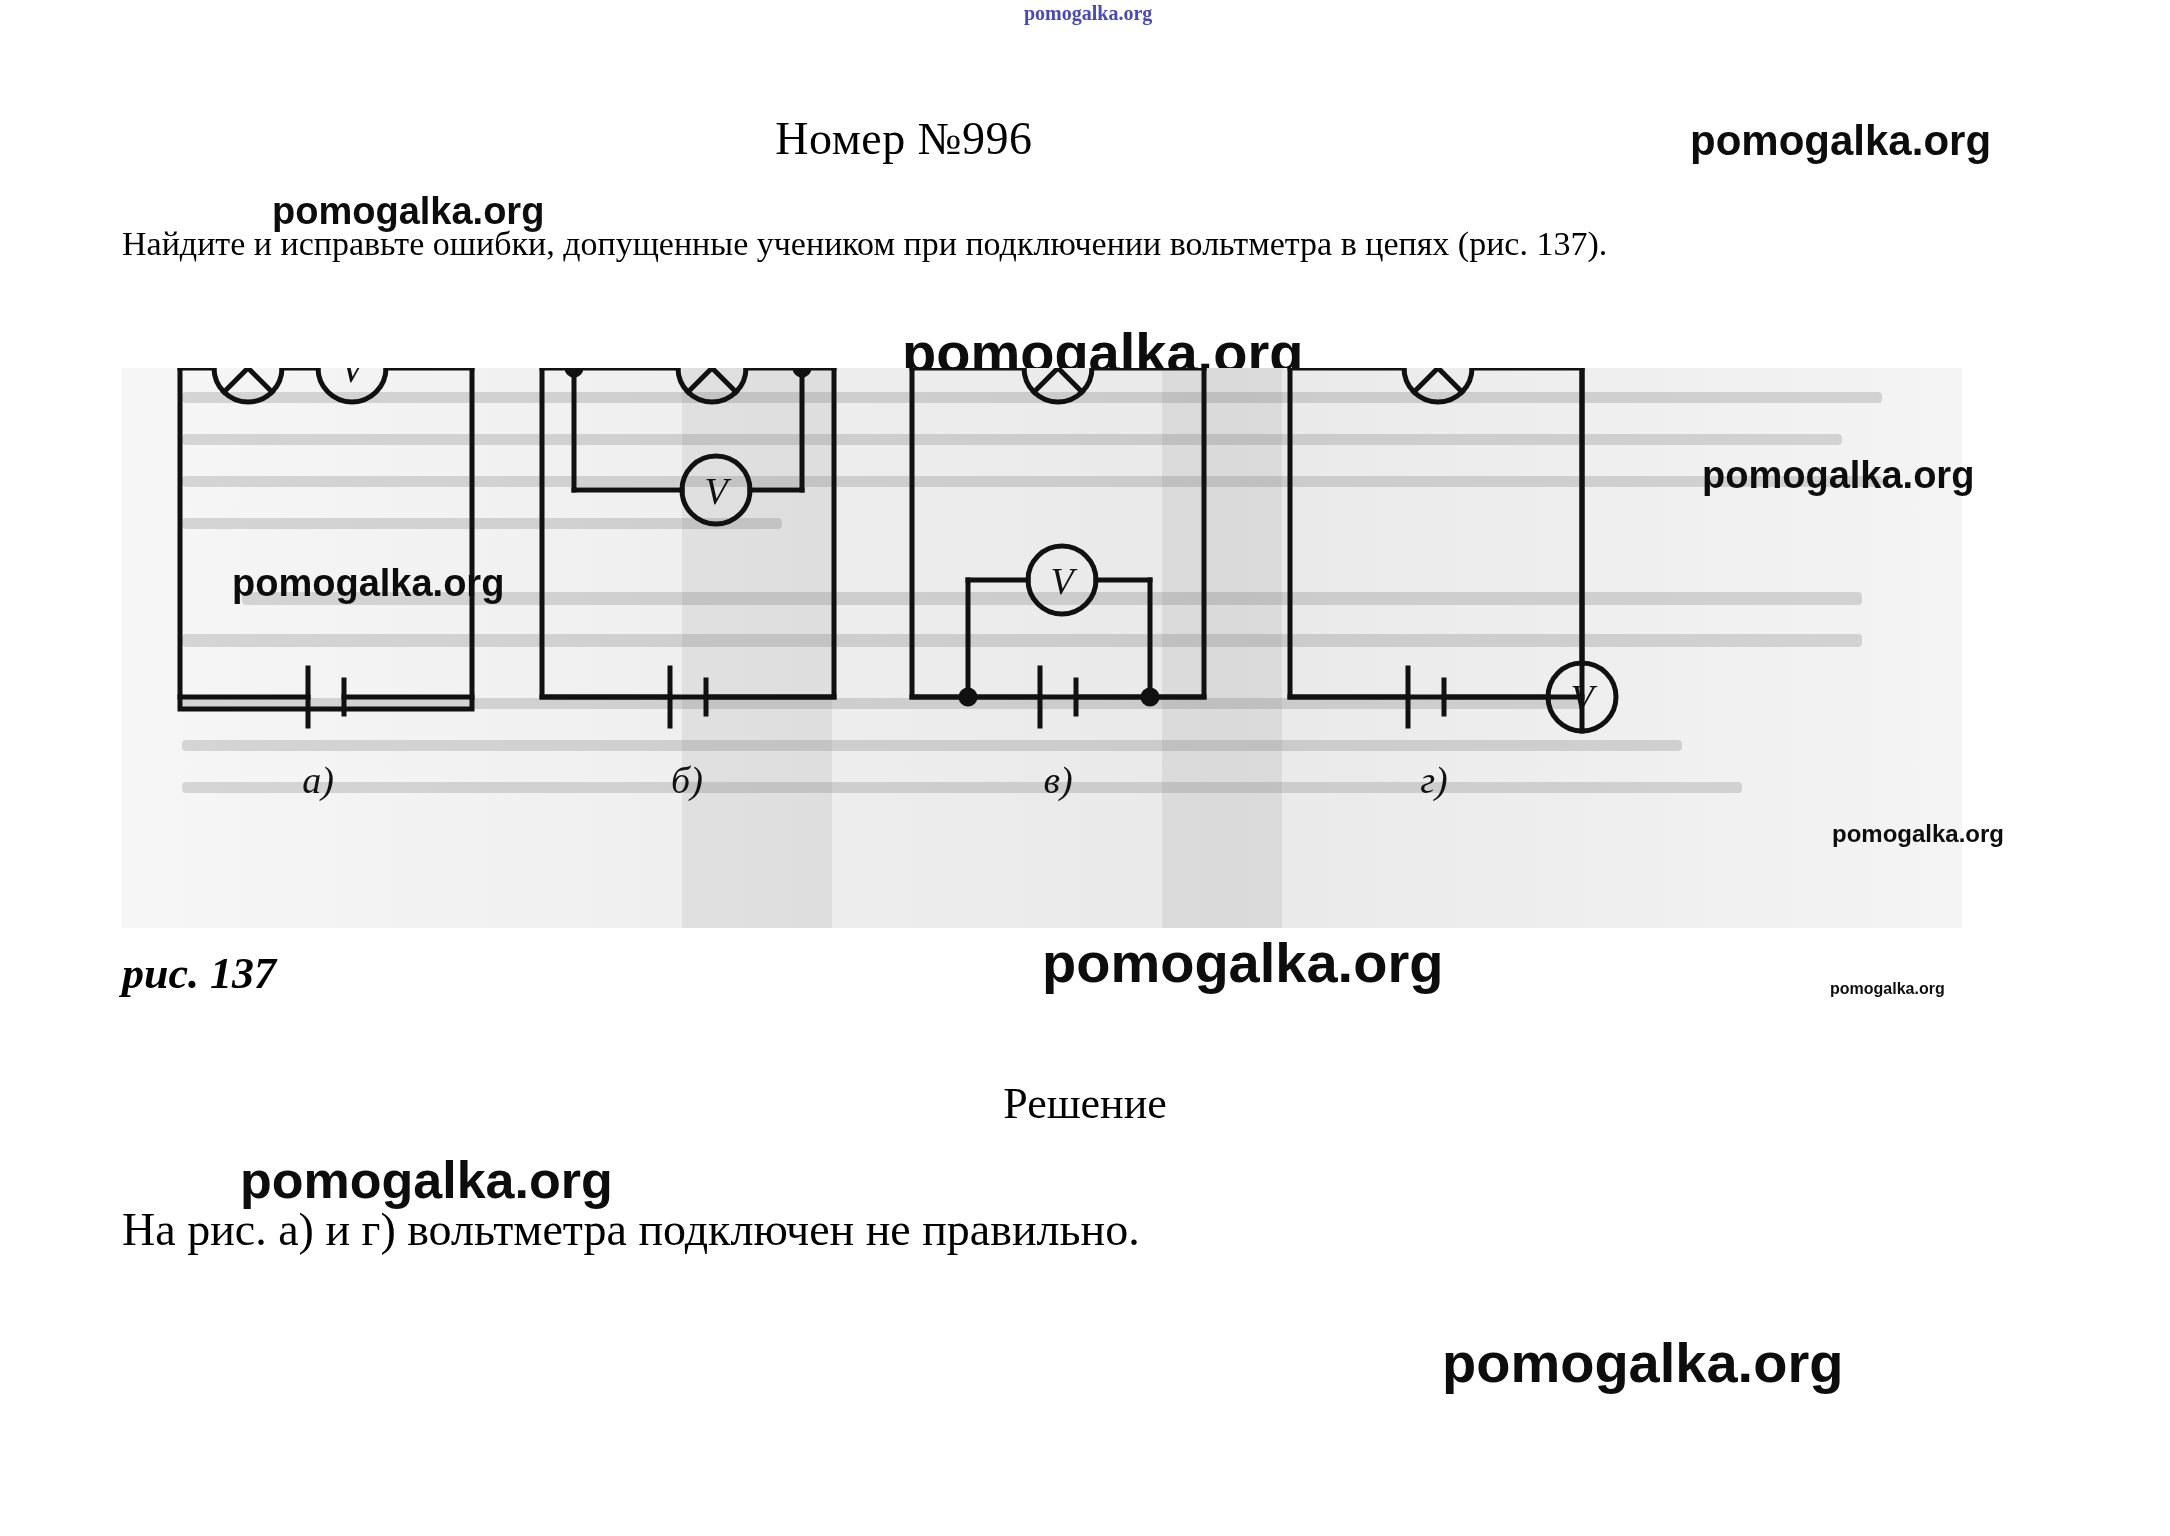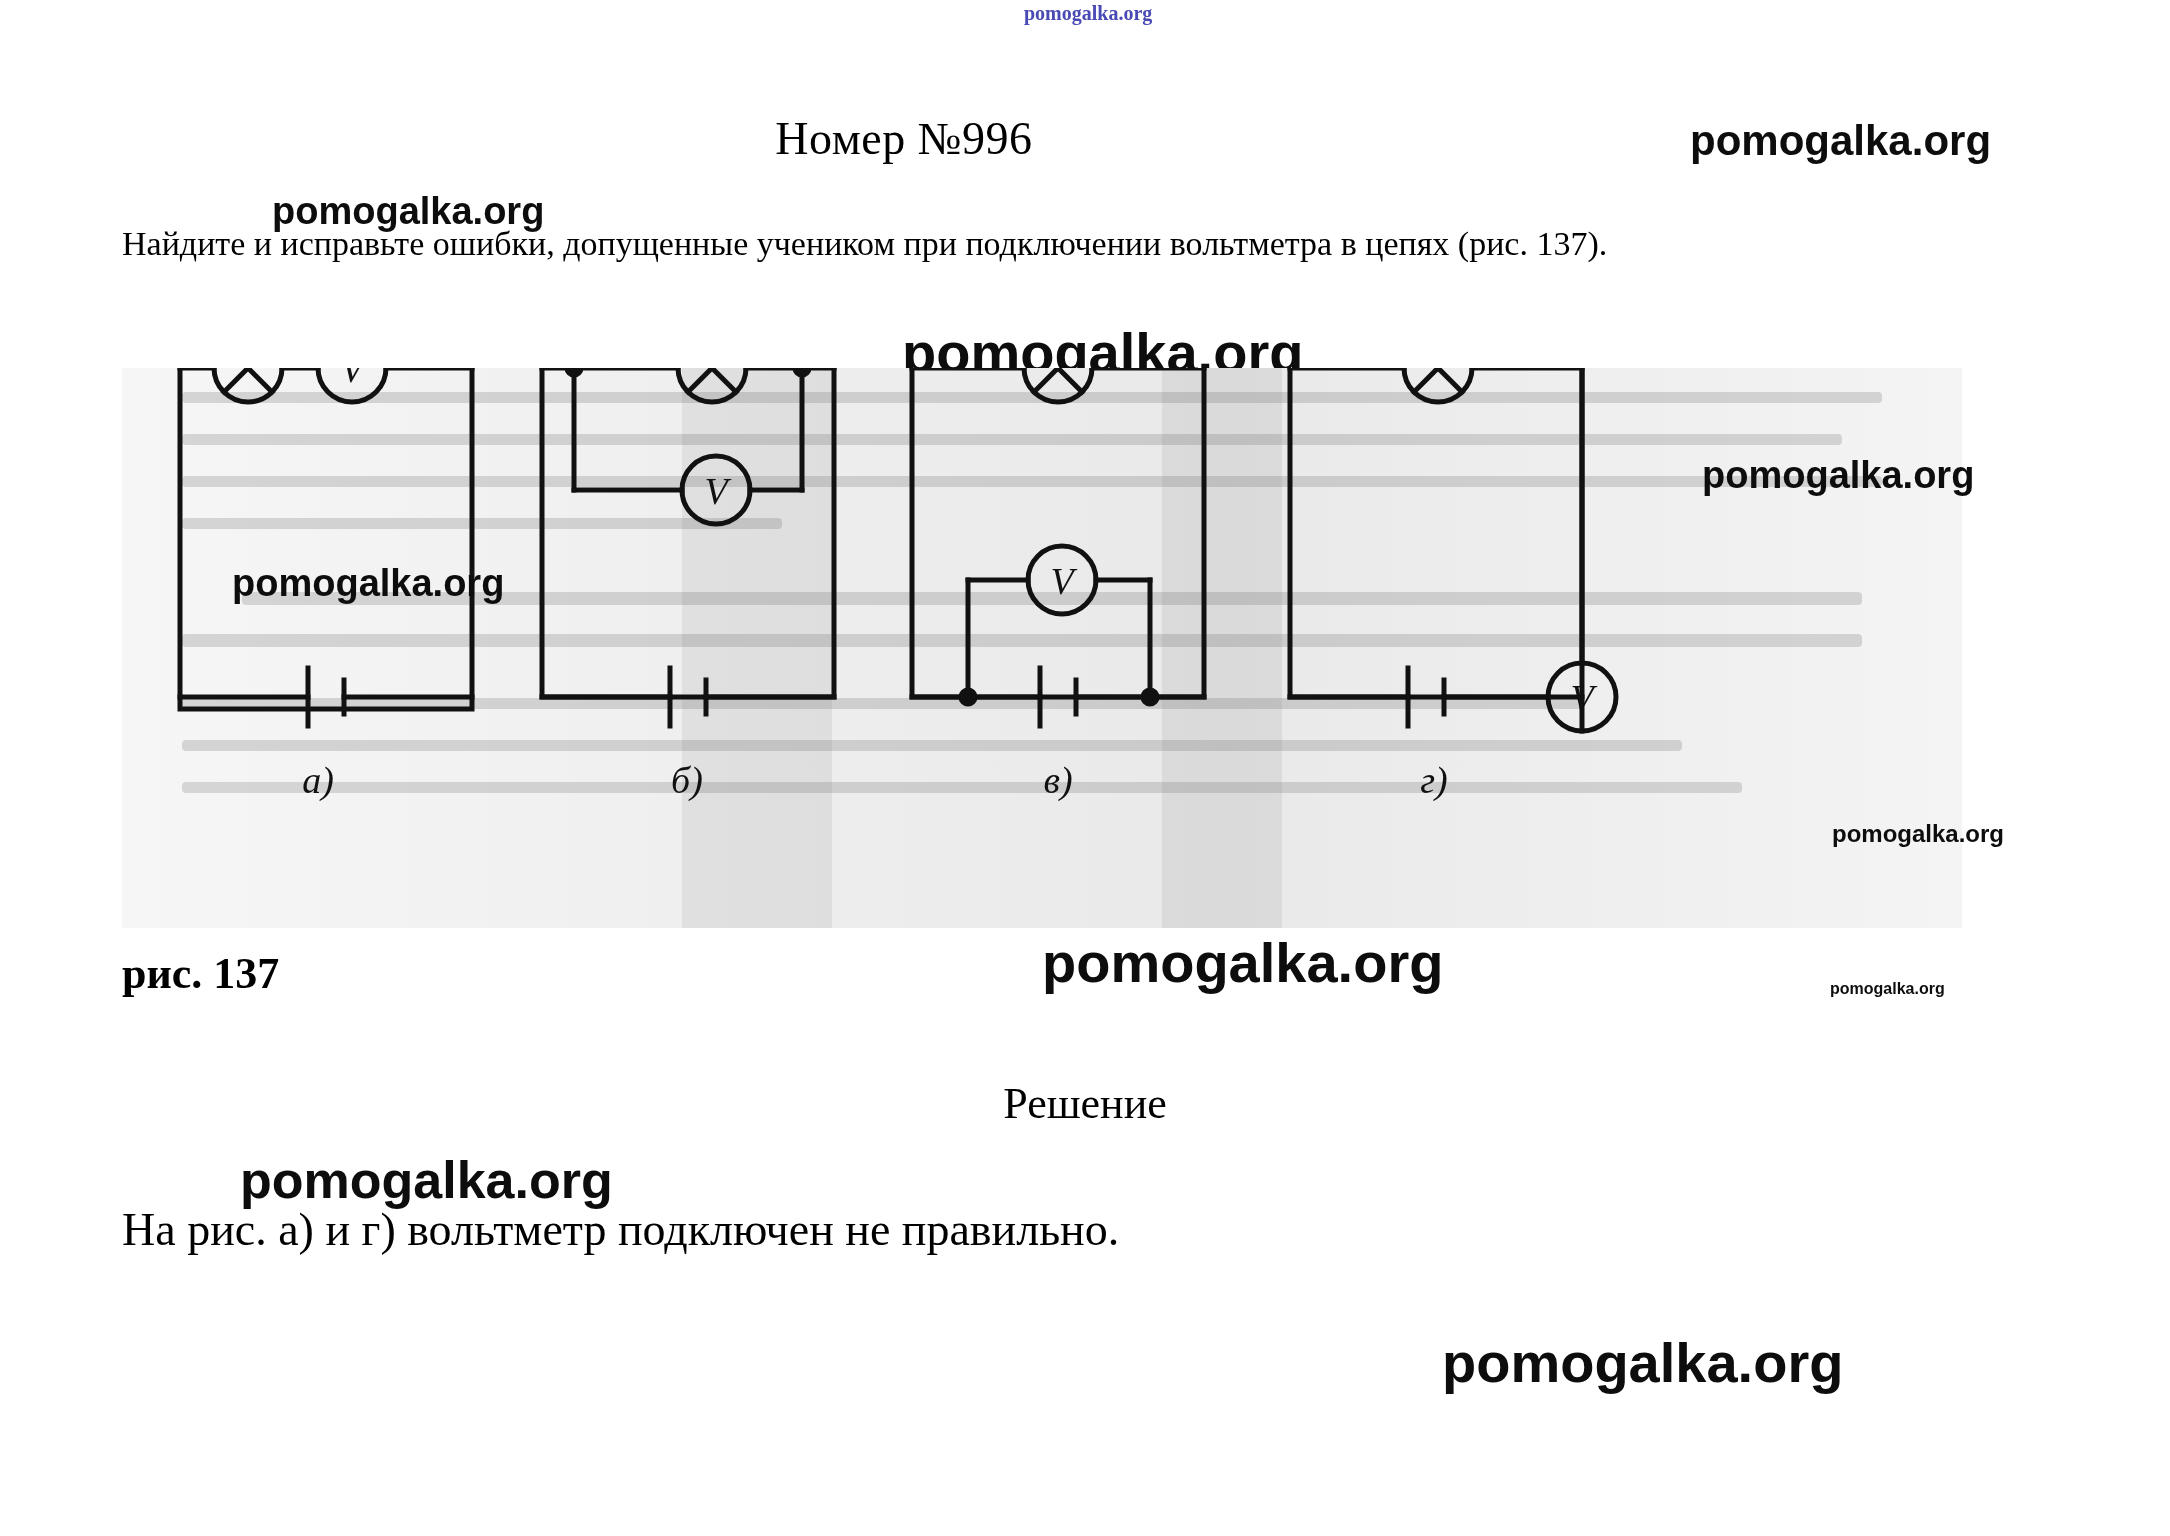--- a/index.html
+++ b/index.html
@@ -50,20 +50,21 @@
     top: 222px;
     width: 1880px;
     font-size: 34px;
     line-height: 1.28;
   }
   .fig-caption {
     position: absolute;
     left: 122px;
     top: 948px;
     font-size: 44px;
+    font-style: italic;
     font-weight: bold;
   }
   .solution-title {
     position: absolute;
     left: 0;
     top: 1078px;
     width: 2170px;
     text-align: center;
     font-size: 44px;
   }
@@ -238,16 +239,16 @@
 
 <div class="wm" style="left:1042px; top:930px; font-size:56px;">pomogalka.org</div>
 
 <div class="wm" style="left:1830px; top:980px; font-size:16px;">pomogalka.org</div>
 
 <div class="solution-title">Решение</div>
 
 <div class="wm" style="left:240px; top:1150px; font-size:52px;">pomogalka.org</div>
 
 <div class="solution-body">
-  <div>На рис. а) и г) вольтметр подключен не правильно.</div>
+  <div>На рис. а) и г) вольтметра подключен не правильно.</div>
 </div>
 
 <div class="wm" style="left:1442px; top:1330px; font-size:56px;">pomogalka.org</div>
 
 </body></html>

